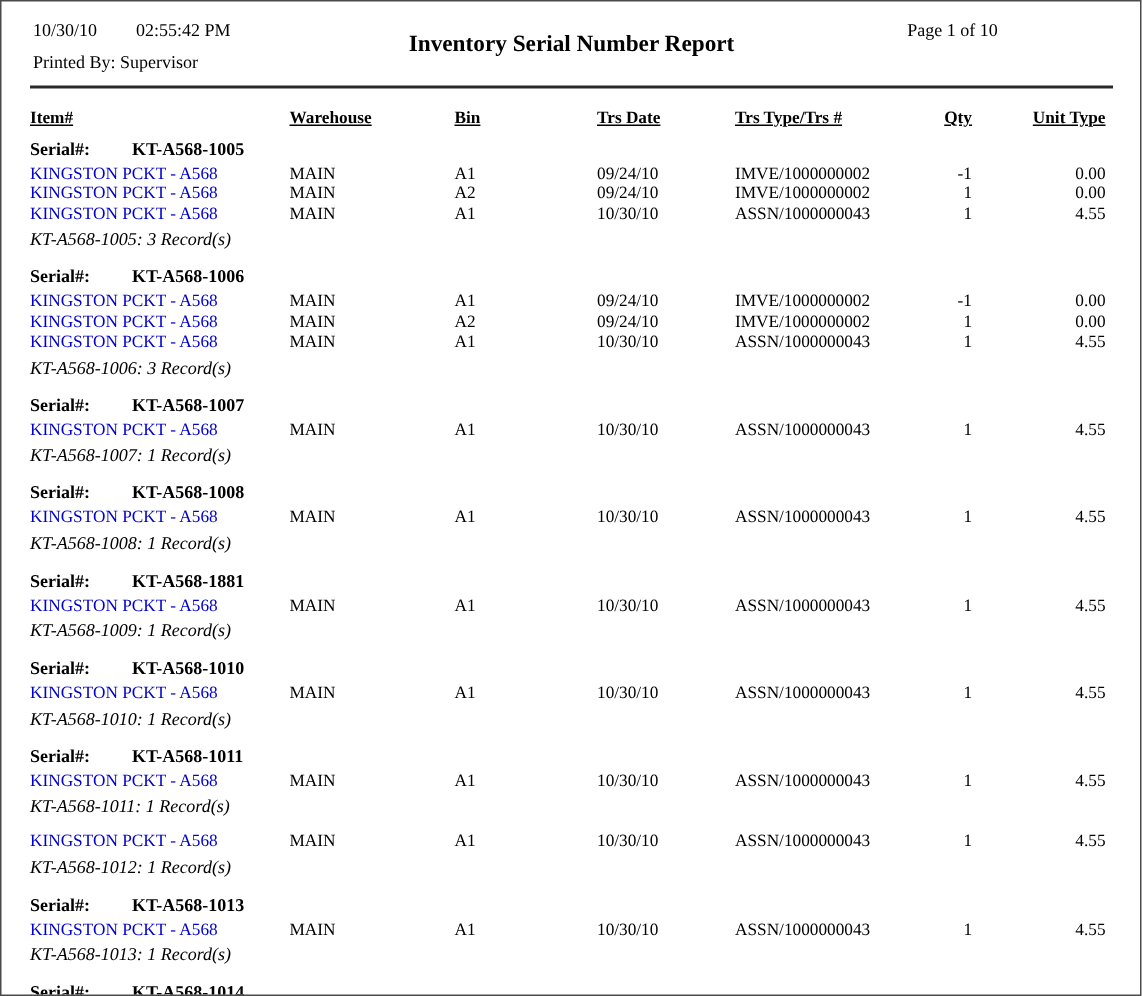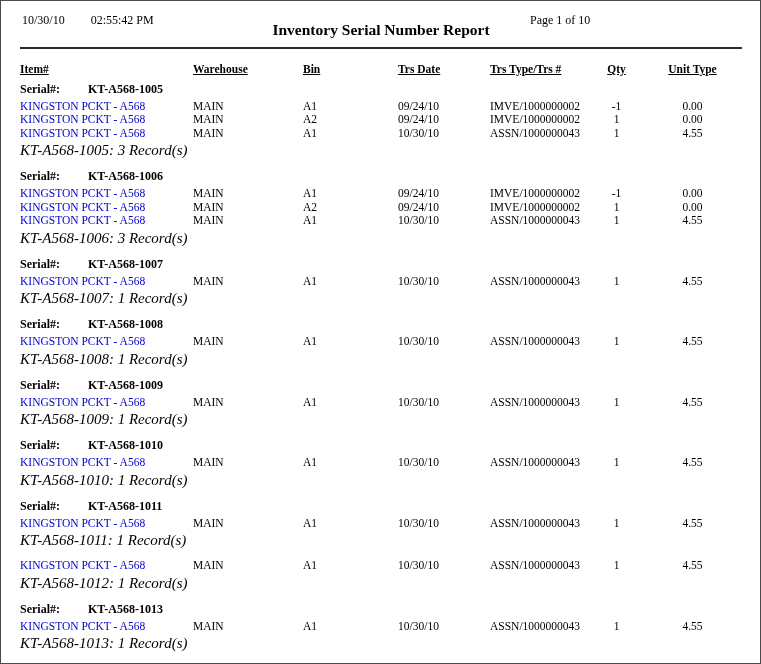--- a/index.html
+++ b/index.html
@@ -20,52 +20,53 @@
     display: grid;
     grid-template-columns: 210px 1fr 210px;
     padding: 6px 2px 8px 2px;
     border-bottom: 2px solid #2a2a2a;
   }
   .hdr-left .line1 { display: flex; gap: 26px; font-size: 12px; }
   .hdr-left .line2 { font-size: 12px; margin-top: 6px; }
   .hdr-center { text-align: center; }
   .company { font-size: 12.5px; font-weight: bold; }
   .report-title { font-size: 15.5px; font-weight: bold; margin-top: 8px; }
-  .hdr-right { text-align: left; font-size: 12px; }
+  .hdr-right { text-align: center; font-size: 12px; }
 
   
   .grid {
     display: grid;
     grid-template-columns: 173px 110px 95px 92px 95px 63px 89px;
     font-size: 11.5px;
     line-height: 13.5px;
   }
   .col-headers { margin-top: 14px; margin-bottom: 5px; }
   .ch { font-weight: bold; text-decoration: underline; font-size: 11.5px; }
-  .num { text-align: center; }
+  .num { text-align: right; }
 
   
   .group { margin-bottom: 10px; }
   .serial-line { font-size: 12px; margin-bottom: 3px; }
   .serial-label { font-weight: bold; display: inline-block; width: 68px; }
   .serial-value { font-weight: bold; }
   .data-row .item-link { color: #0000cc; cursor: pointer; }
-  .group-summary { font-style: italic; font-size: 15px; margin-top: 2px; }
+  .group-summary { font-style: italic; font-size: 12px; margin-top: 2px; }
 </style>
 </head>
 <body>
 
 <div class="report">
 
   <div class="report-header">
     <div class="hdr-left">
       <div class="line1">
         <span>10/30/10</span>
         <span>02:55:42 PM</span>
       </div>
+      <div class="line2">Printed By: Supervisor</div>
     </div>
     <div class="hdr-center">
       <div class="report-title">Inventory Serial Number Report</div>
     </div>
     <div class="hdr-right">Page 1 of 10</div>
   </div>
 
   <div class="grid col-headers">
     <span class="ch">Item#</span>
     <span class="ch">Warehouse</span>
@@ -184,21 +185,21 @@
     <span>ASSN/1000000043</span>
     <span class="num">1</span>
     <span class="num">4.55</span>
   </div>
 </div>
     <div class="group-summary">KT-A568-1008: 1 Record(s)</div>
   </div>
 
   <div class="group">
     <div class="serial-line">
-      <span class="serial-label">Serial#:</span><span class="serial-value">KT-A568-1009</span>
+      <span class="serial-label">Serial#:</span><span class="serial-value">KT-A568-1881</span>
     </div>
     <div>
   <div class="grid data-row">
     <span class="item-link" style="color: rgb(0, 0, 204);">KINGSTON PCKT - A568</span>
     <span>MAIN</span>
     <span>A1</span>
     <span>10/30/10</span>
     <span>ASSN/1000000043</span>
     <span class="num">1</span>
     <span class="num">4.55</span>

